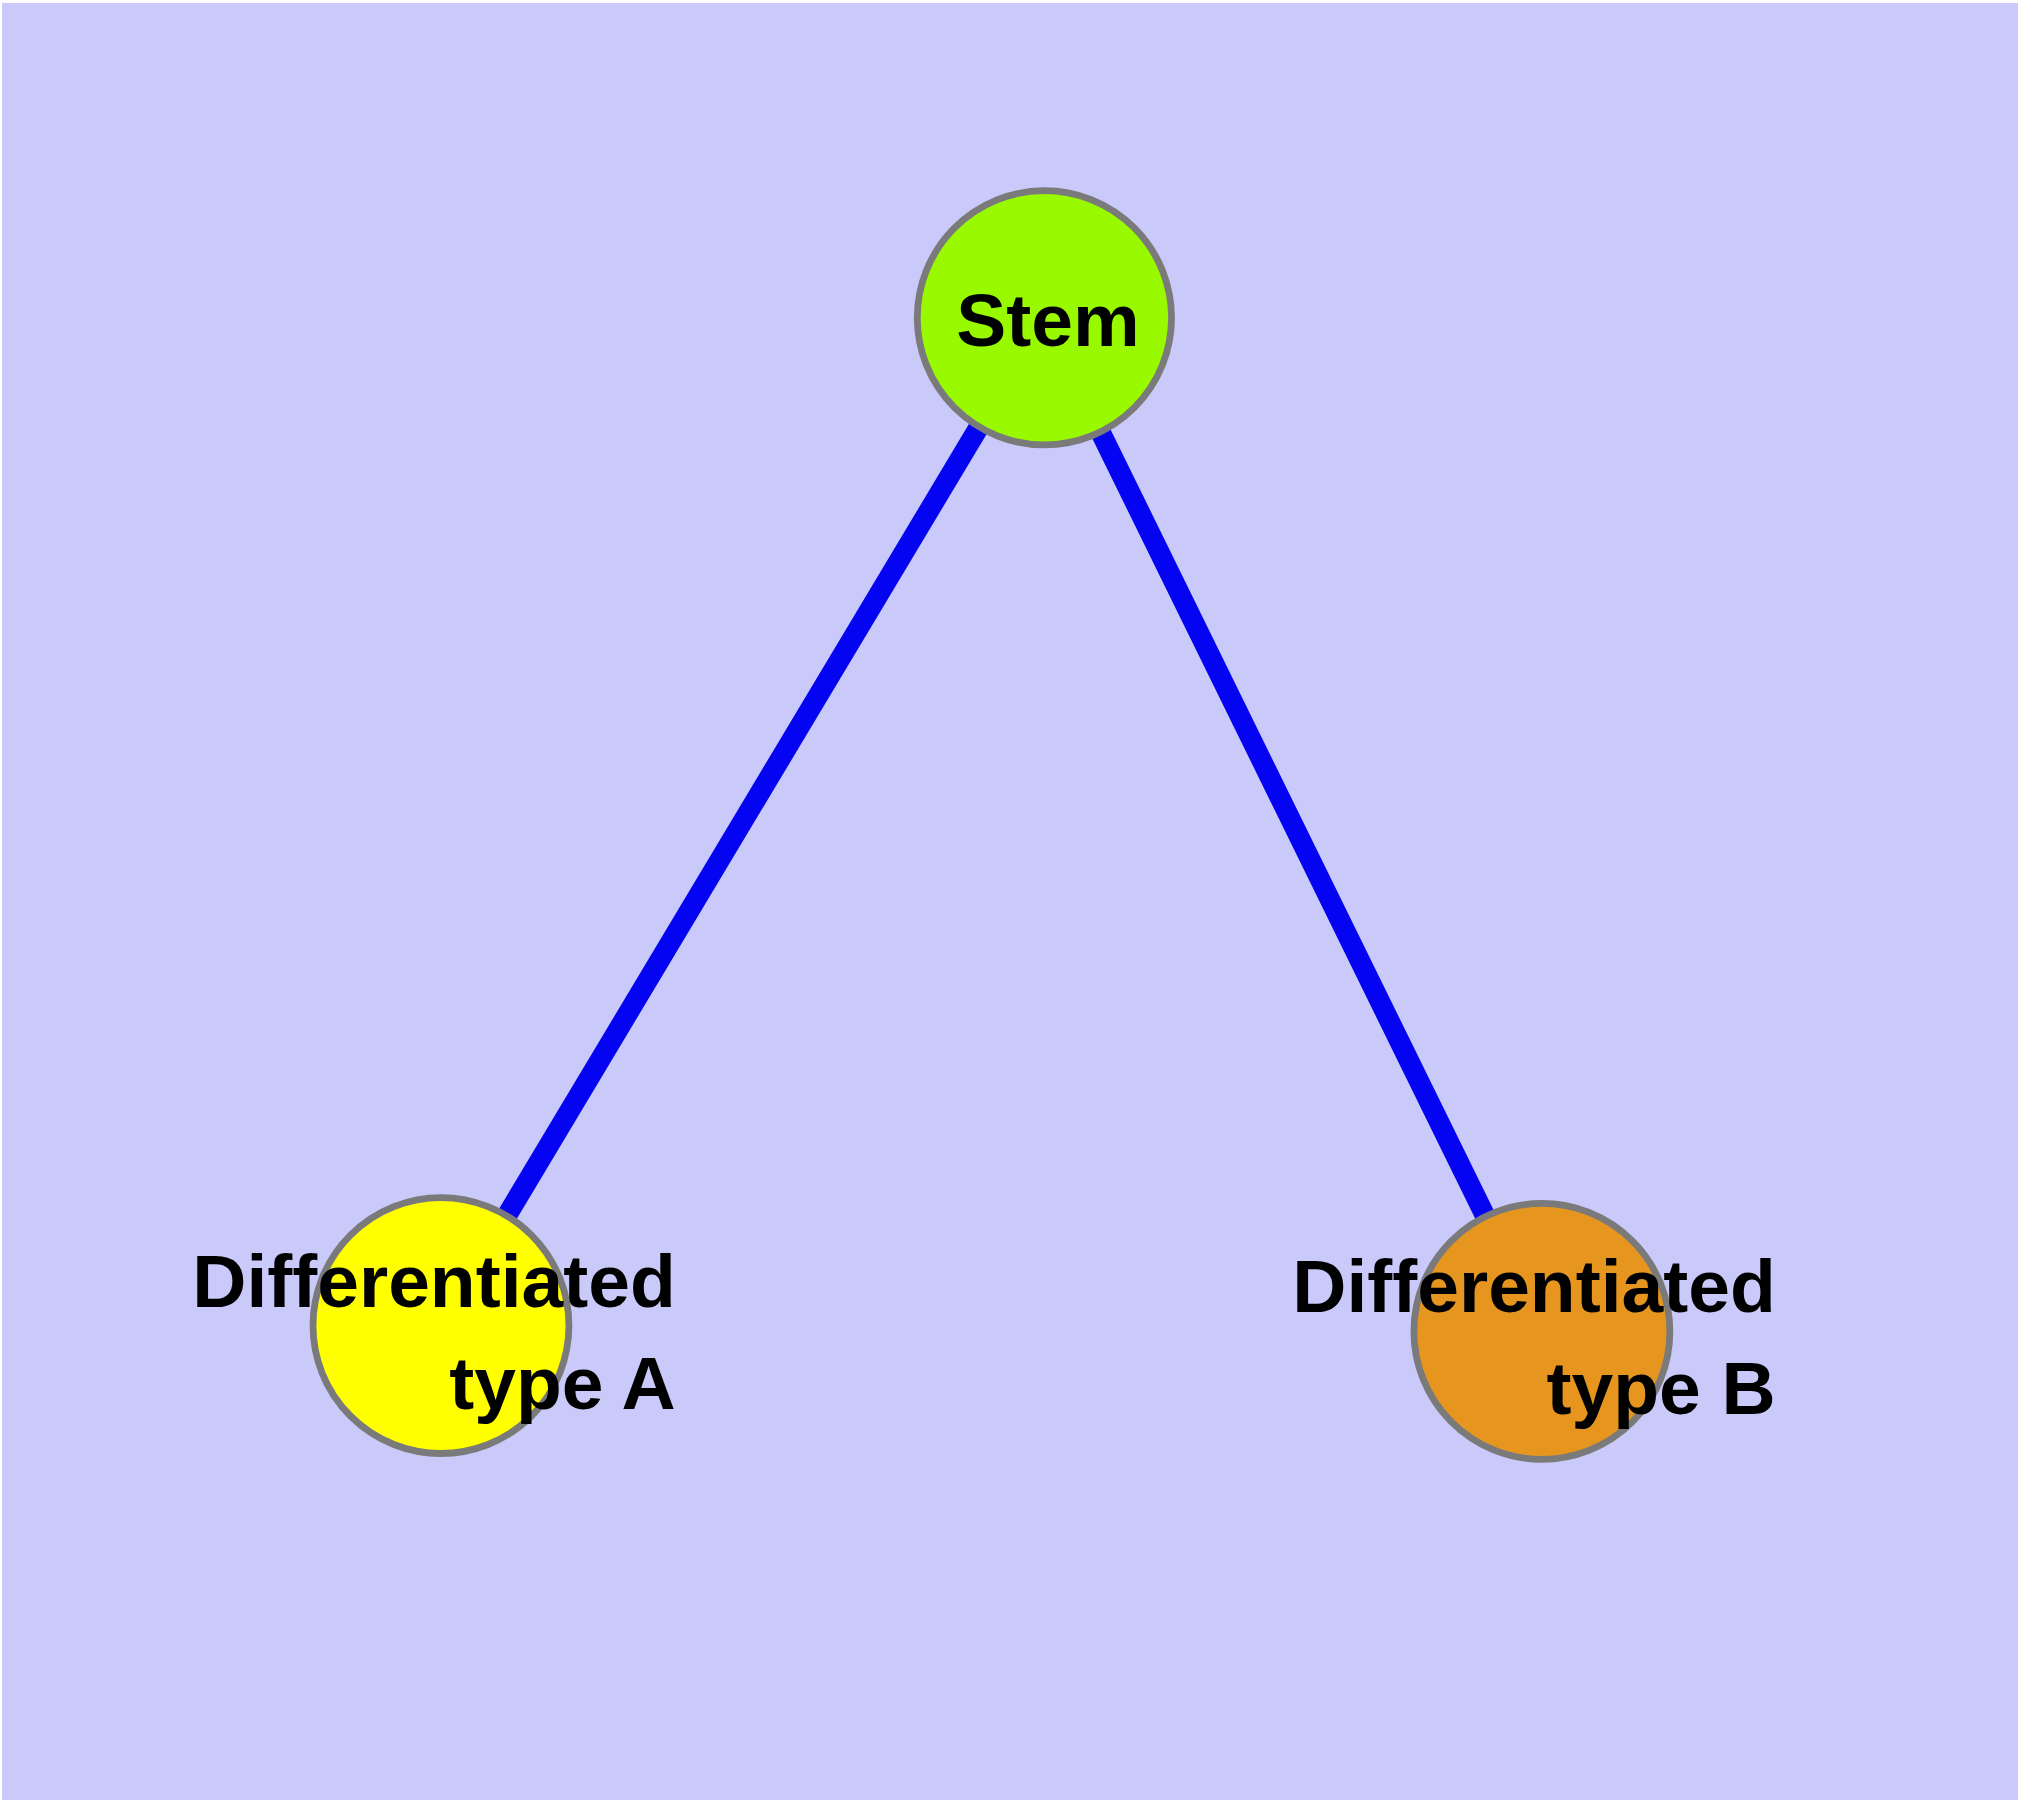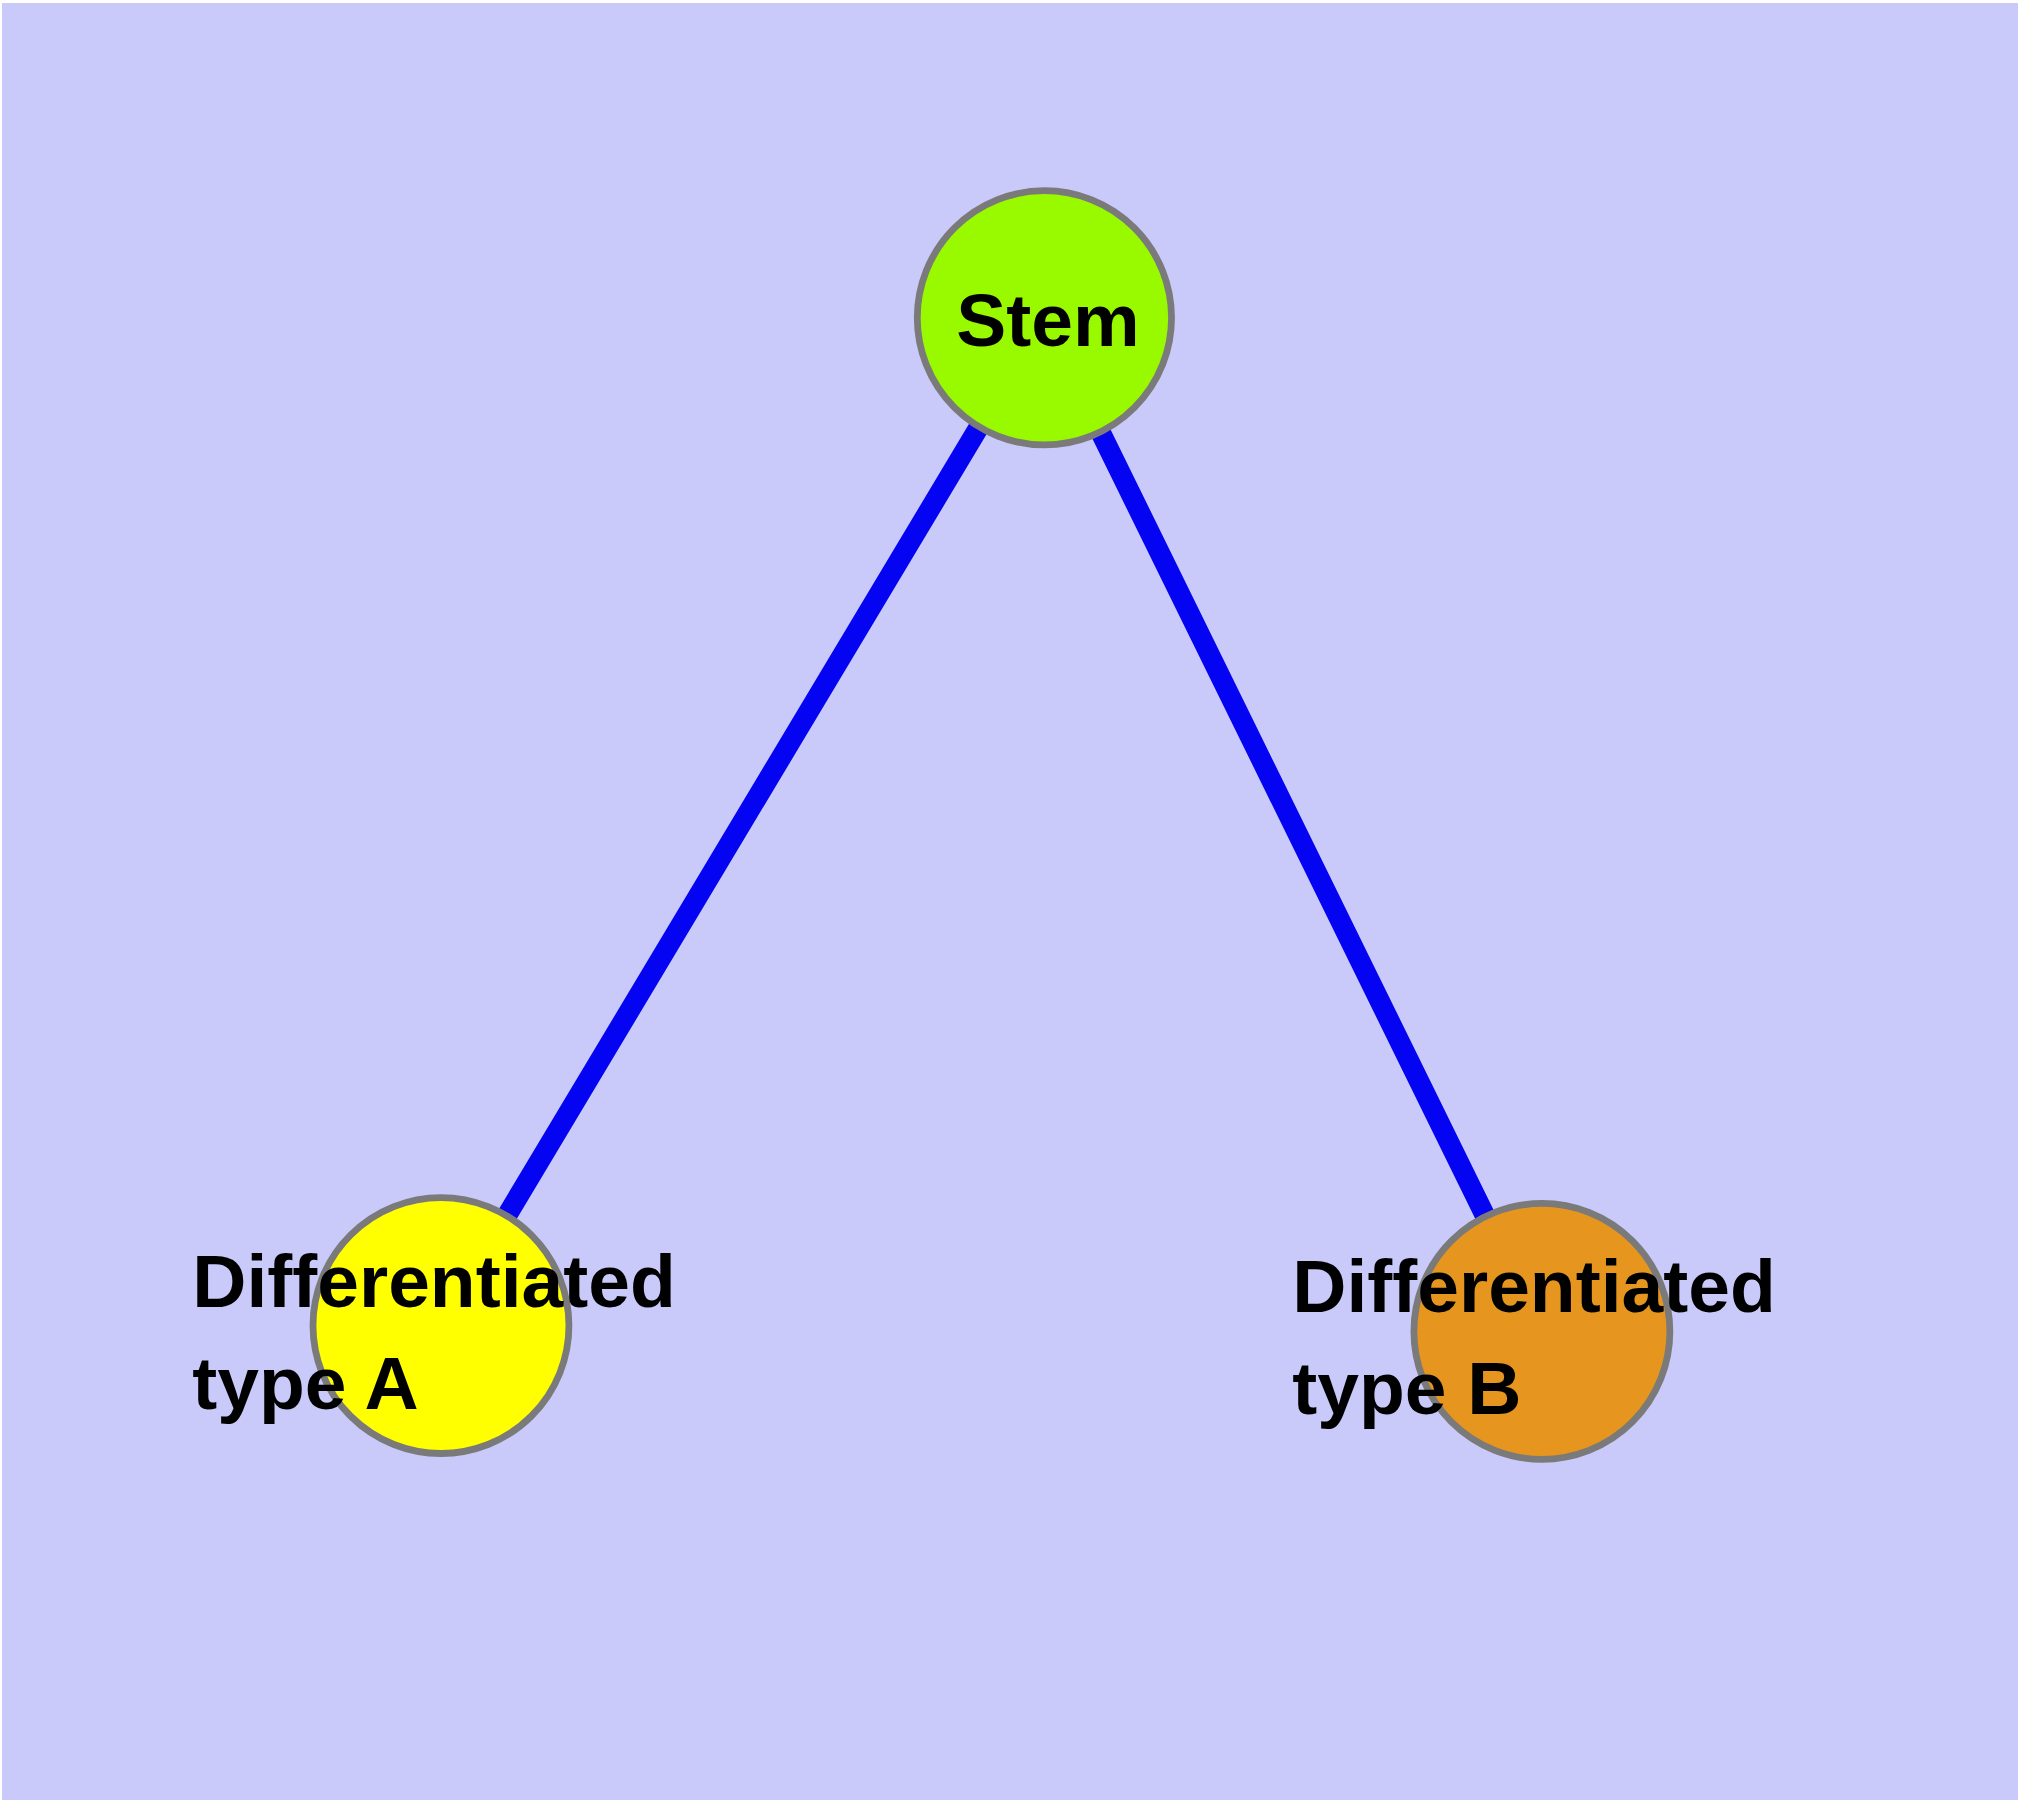--- a/index.html
+++ b/index.html
@@ -28,21 +28,21 @@
     left: 0;
     width: 2021px;
     height: 1812px;
   }
   .node-label {
     position: absolute;
     transform: translate(-50%, -50%);
     font-weight: bold;
     font-size: 75px;
     line-height: 102px;
-    text-align: left;
+    text-align: right;
     white-space: pre-line;
     color: #000000;
   }
 </style>
 </head>
 <body>
 
 <div class="canvas">
 
   <div class="bg" style="background: rgb(202, 202, 250);"></div>

